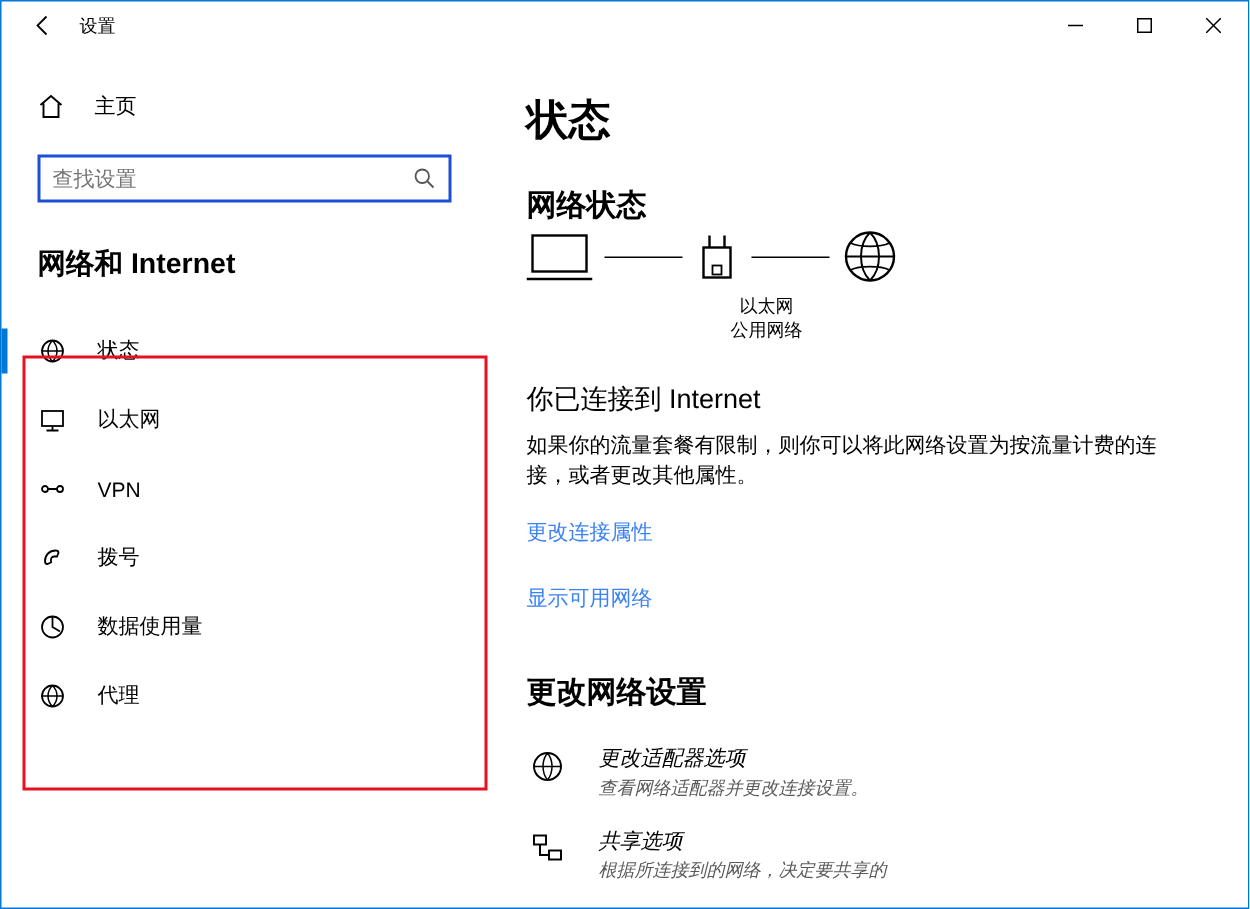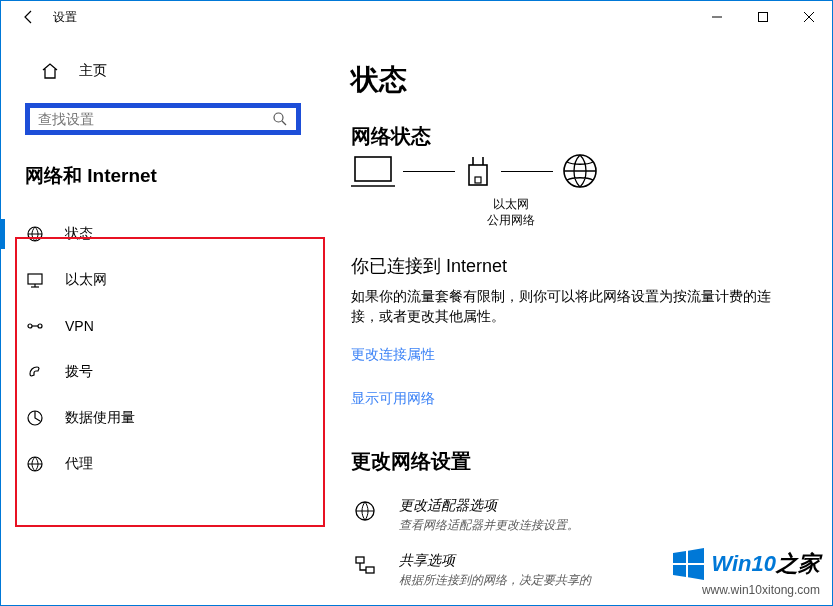--- a/index.html
+++ b/index.html
@@ -58,29 +58,29 @@
 }
 .sidebar {
   width: 310px;
   padding: 18px 0 0 0;
   position: relative;
 }
 .home-row {
   display: flex;
   align-items: center;
   height: 40px;
-  padding-left: 40px;
+  padding-left: 24px;
   gap: 18px;
 }
 .home-row .icon { width: 20px; display:flex; align-items:center; }
 .search-box {
   margin: 12px 8px 0 24px;
   width: 276px;
   height: 32px;
-  border: 5px solid #1d4ed8;
+  border: 2px solid #1d4ed8;
   display: flex;
   align-items: center;
   padding: 0 8px;
   justify-content: space-between;
 }
 .search-box input {
   border: none;
   outline: none;
   font-size: 14px;
   color: #666;
@@ -394,27 +394,13 @@
             </svg>
         </span>
         <div class="opt-text">
           <div class="t1">共享选项</div>
           <div class="t2">根据所连接到的网络，决定要共享的</div>
         </div>
       </div>
     </div>
   </div>
 
-  <div class="watermark">
-    <div class="logo-row">
-      <span class="win-logo">
-        <svg width="34" height="34" viewBox="0 0 34 34">
-          <polygon points="2,6 15,4 15,16 2,16" fill="#0078d7"></polygon>
-          <polygon points="17,3.7 33,1 33,16 17,16" fill="#0078d7"></polygon>
-          <polygon points="2,18 15,18 15,30 2,28" fill="#0078d7"></polygon>
-          <polygon points="17,18 33,18 33,33 17,30.3" fill="#0078d7"></polygon>
-        </svg>
-      </span>
-      <span class="wtext1"><span class="blue">Win10</span><span>之家</span></span>
-    </div>
-    <div class="wtext2">www.win10xitong.com</div>
-  </div>
 </div>
 
 </body></html>

